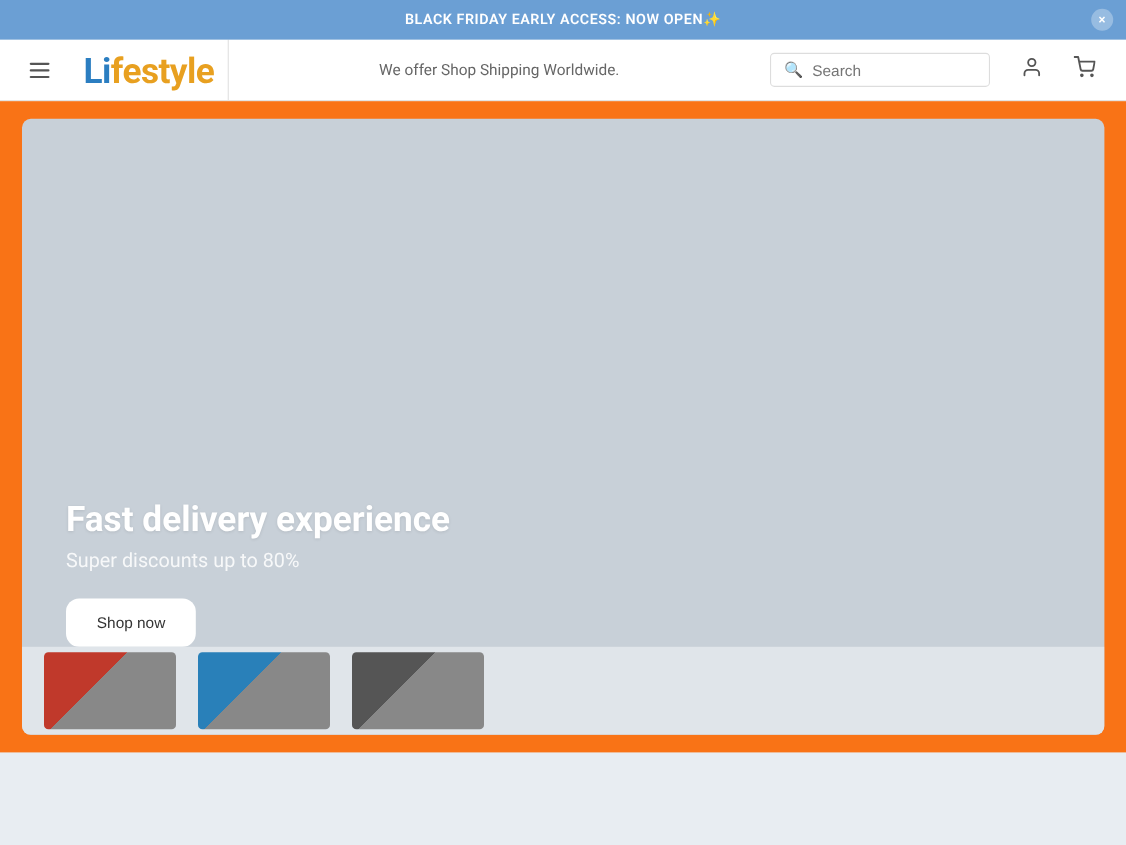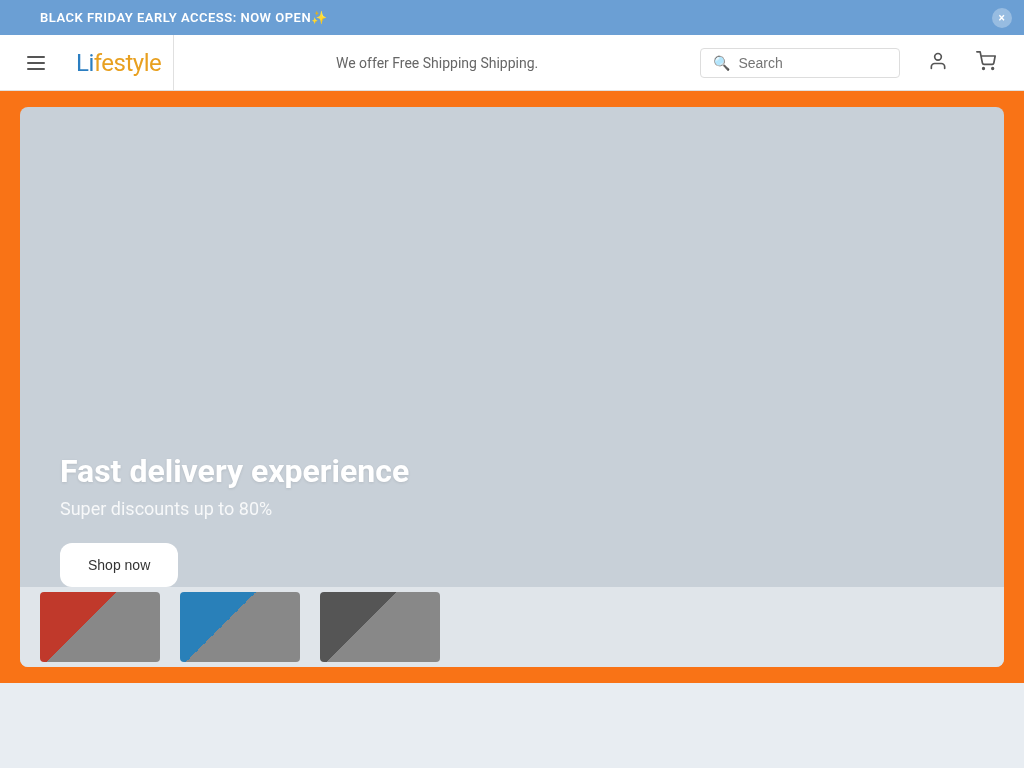--- a/index.html
+++ b/index.html
@@ -13,20 +13,21 @@
       width: 1024px;
       height: 768px;
       overflow: hidden;
       position: relative;
     }
 
     
     #top-banner {
       background-color: #6b9fd4;
       color: white;
+      text-align: center;
       padding: 10px 40px;
       font-size: 13px;
       font-weight: 600;
       letter-spacing: 0.5px;
       position: relative;
     }
     #banner-close {
       position: absolute;
       right: 12px;
       top: 50%;
@@ -76,22 +77,22 @@
       border-radius: 1px;
     }
     #logo-area {
       padding: 0 12px;
       border-right: 1px solid #e0e0e0;
       height: 100%;
       display: flex;
       align-items: center;
     }
     #logo-text {
-      font-size: 24px;
-      font-weight: 400;
+      font-size: 32px;
+      font-weight: 700;
       letter-spacing: -0.5px;
     }
     #logo-li {
       color: #2b7ec1;
     }
     #logo-festyle {
       color: #e8a020;
     }
     #shipping-text {
       flex: 1;
@@ -234,21 +235,21 @@
       <span></span>
     </div>
   </div>
 
   <div id="logo-area">
     <div id="logo-text">
       <span id="logo-li">Li</span><span id="logo-festyle">festyle</span>
     </div>
   </div>
 
-  <div id="shipping-text">We offer Free Shipping Shipping.</div>
+  <div id="shipping-text">We offer Shop Shipping Worldwide.</div>
 
   <div id="search-area">
     <span id="search-icon">🔍</span>
     <input id="search-input" type="text" placeholder="Search" style="">
   </div>
 
   <div id="header-icons">
     <div class="header-icon-btn">
       <span>
         <svg width="20" height="20" viewBox="0 0 24 24" fill="none" stroke="#555" stroke-width="2" stroke-linecap="round" stroke-linejoin="round">

